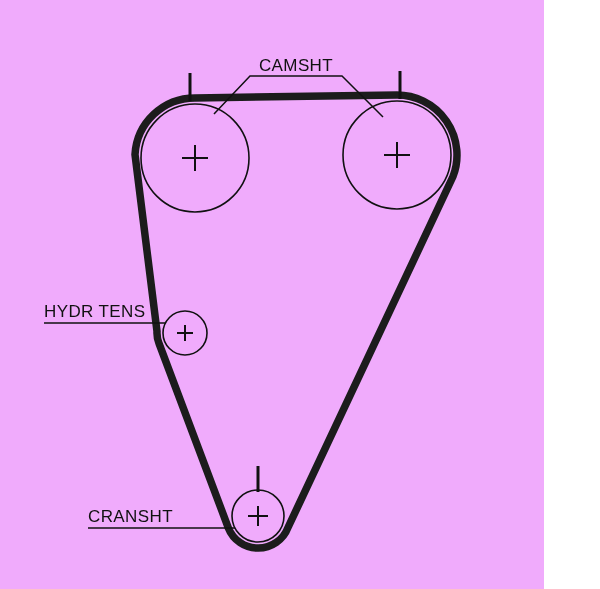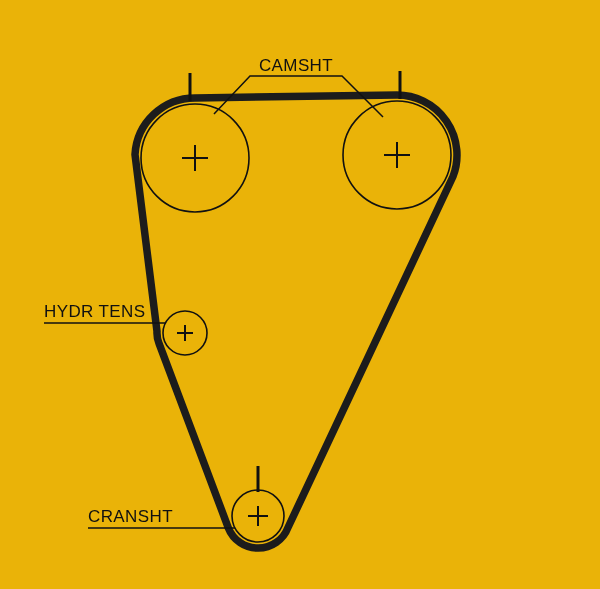--- a/index.html
+++ b/index.html
@@ -3,23 +3,23 @@
 <meta charset="utf-8">
 <style>
   html, body {
     margin: 0;
     padding: 0;
     background: #ffffff;
     font-family: "Liberation Sans", sans-serif;
   }
   .stage {
     position: relative;
-    width: 600px;
+    width: 544px;
     height: 589px;
-    background: #eab308;
+    background: #f0abfc;
     overflow: hidden;
   }
   svg { display: block; }
   .diagram-label {
     fill: #111111;
     font-family: "Liberation Sans", sans-serif;
     font-size: 17px;
     letter-spacing: 0.4px;
   }
   .thin-line   { fill: none; stroke: #111111; stroke-width: 1.5; }

